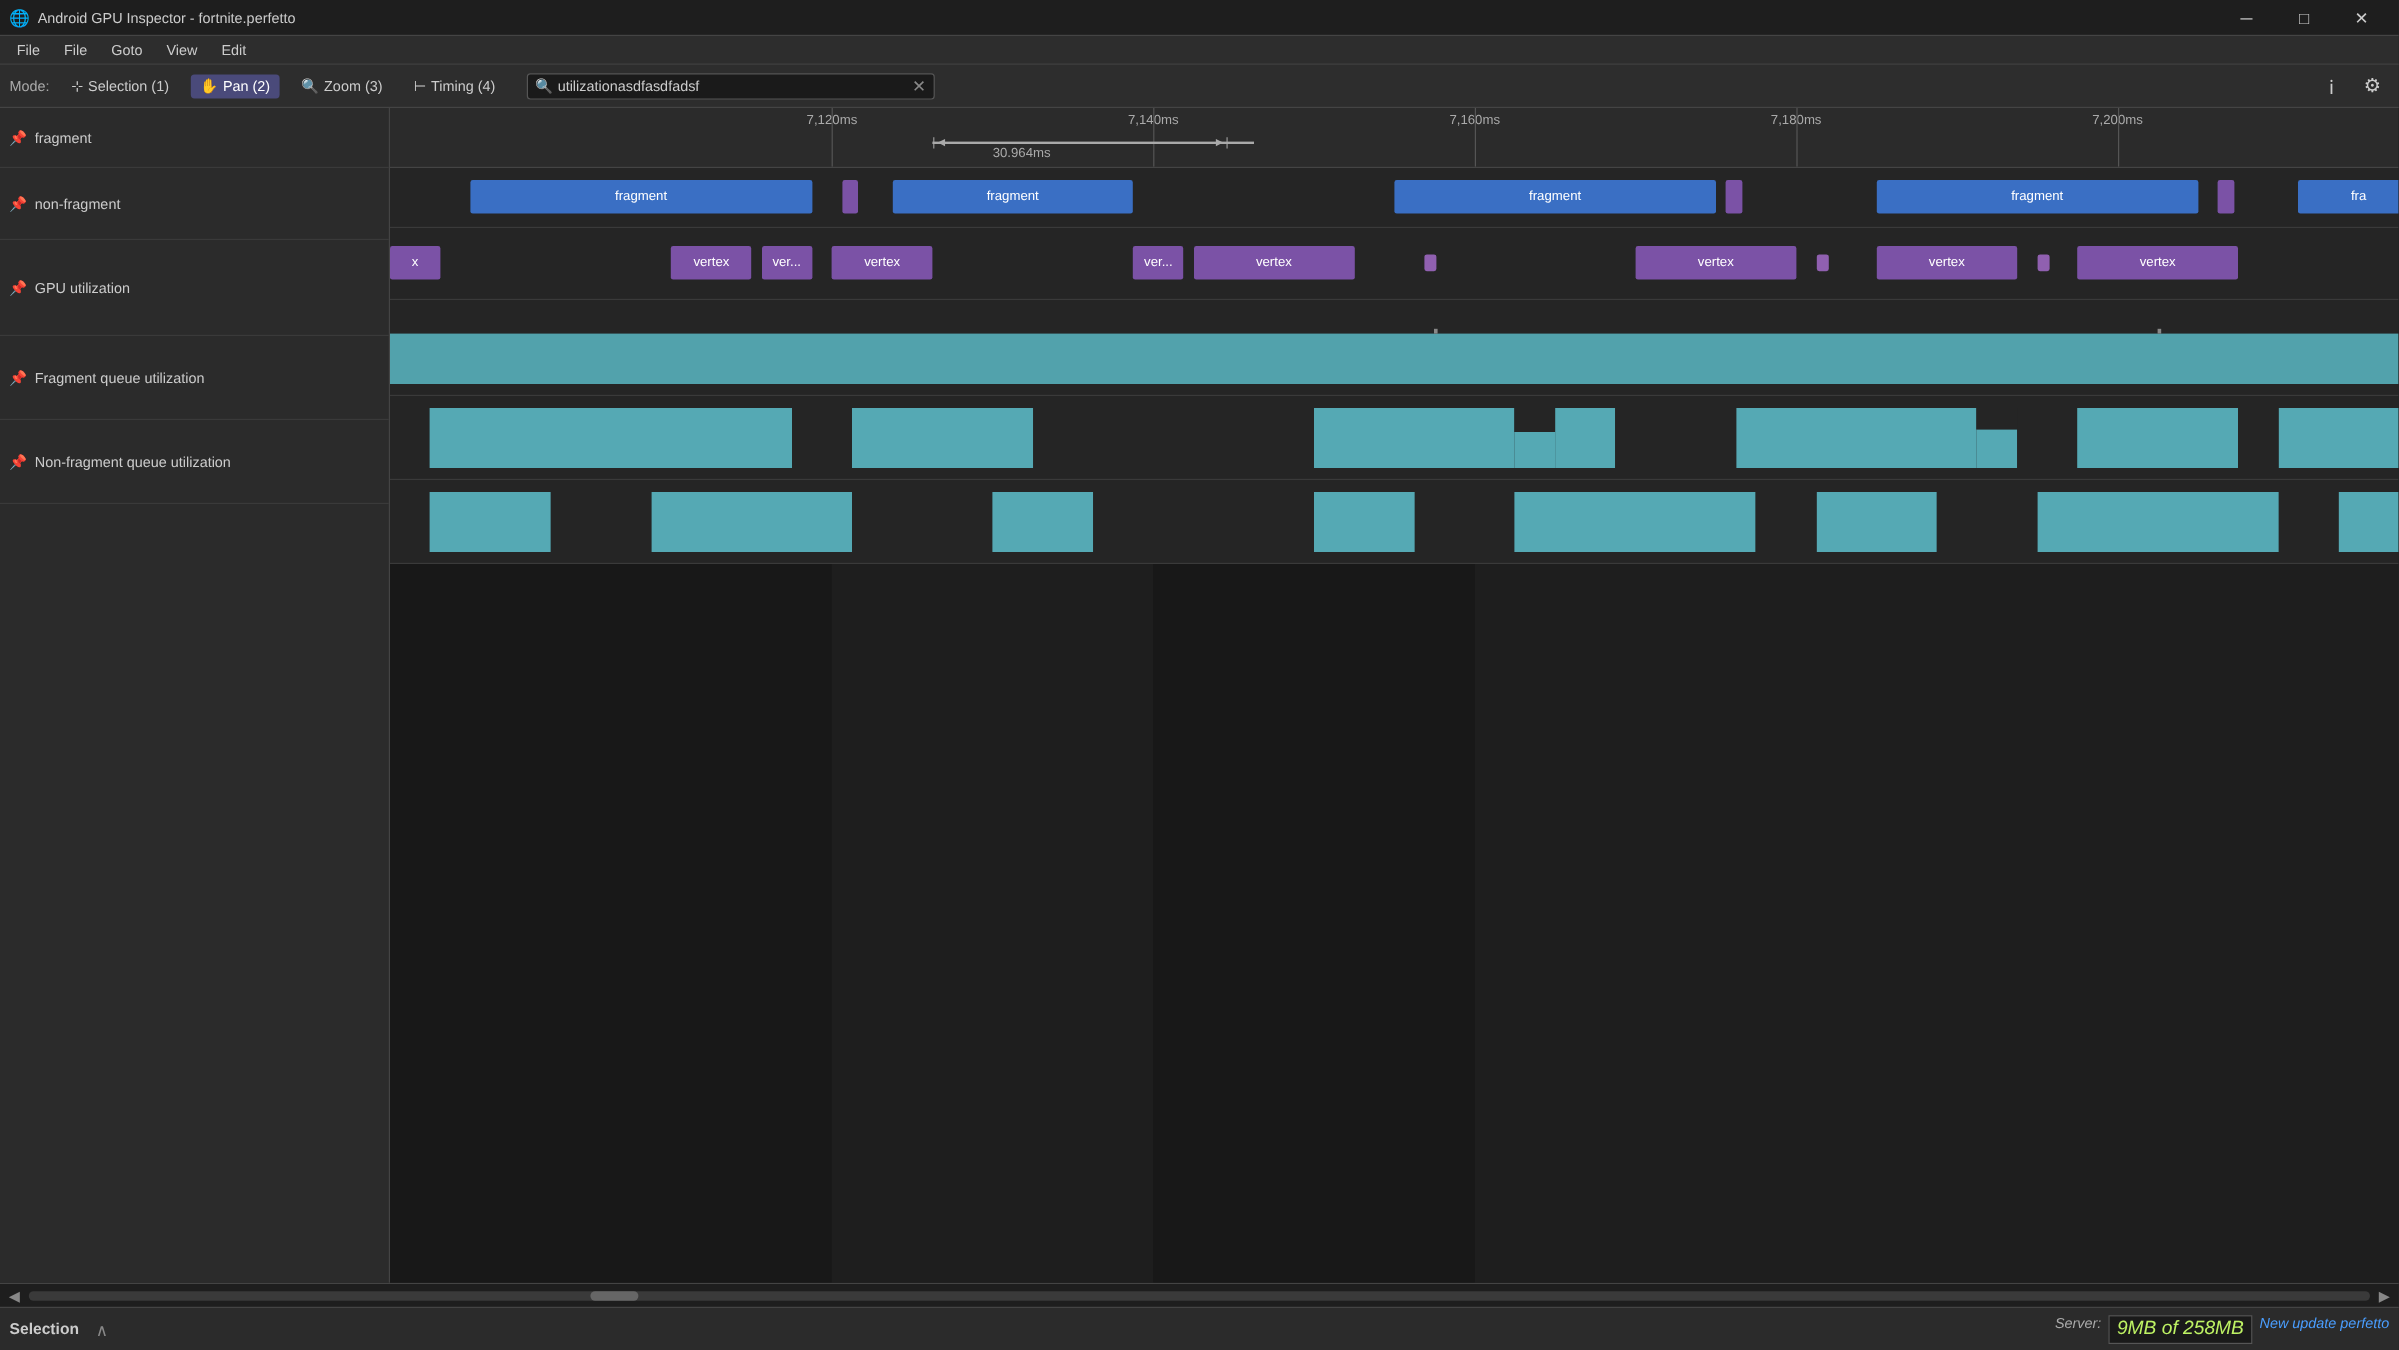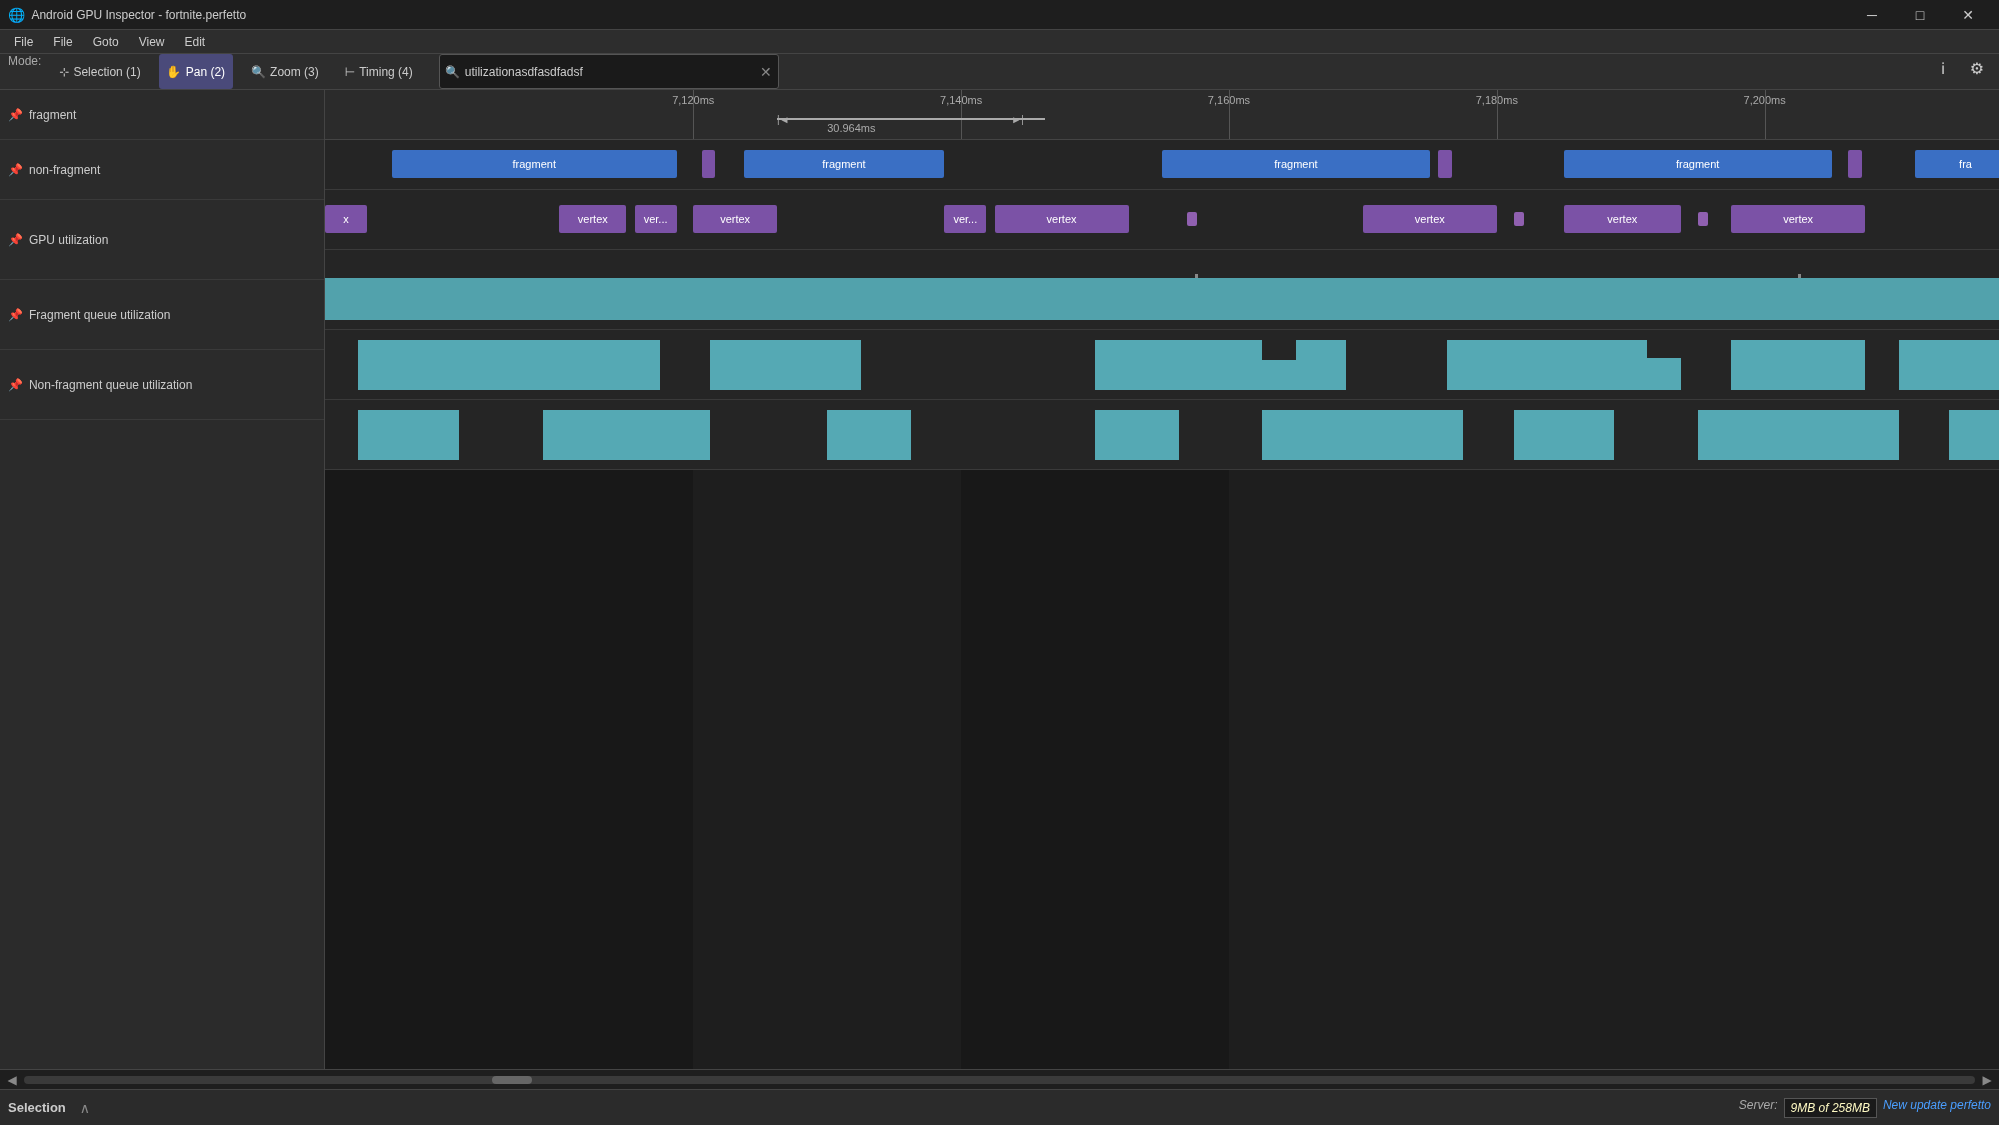--- a/index.html
+++ b/index.html
@@ -58,20 +58,21 @@
       padding: 2px 10px;
       cursor: pointer;
       color: #ccc;
       font-size: 12px;
     }
     
     #toolbar {
       background: #2d2d2d;
       height: 36px;
       display: flex;
+      align-items: center;
       padding: 0 8px;
       gap: 10px;
       border-bottom: 1px solid #444;
     }
     .mode-label {
       color: #aaa;
       font-size: 12px;
     }
     .mode-btn {
       display: flex;
@@ -521,16 +522,16 @@
   <span class="scroll-arrow">▶</span>
 </div>
 
 <div id="bottom-bar" style="height:36px;background:#2b2b2b;border-top:1px solid #444;display:flex;align-items:center;justify-content:space-between;padding:0 8px;">
   <div id="selection-section" style="display:flex;align-items:center;gap:8px;">
     <span id="selection-title" style="font-size:13px;font-weight:bold;color:#ccc;">Selection</span>
     <span class="collapse-btn" style="color:#888;cursor:pointer;font-size:14px;margin-left:6px;">∧</span>
   </div>
   <div id="server-info" style="display:flex;align-items:flex-start;font-style:italic;">
     <span style="font-size:12px;color:#aaa;">Server:</span>
-    <span id="server-value" style="border:1px solid #555;padding:2px 6px;font-size:12px;color:#fef9c3;background:#1a1a1a;">9MB of 258MB</span>
+    <span id="server-value" style="border:1px solid #555;padding:2px 6px;font-size:16px;color:#bef264;background:#1a1a1a;">9MB of 258MB</span>
     <span id="new-update" style="color:#4a9eff;font-size:12px;cursor:pointer;">New update perfetto</span>
   </div>
 </div>
 
 </body></html>

